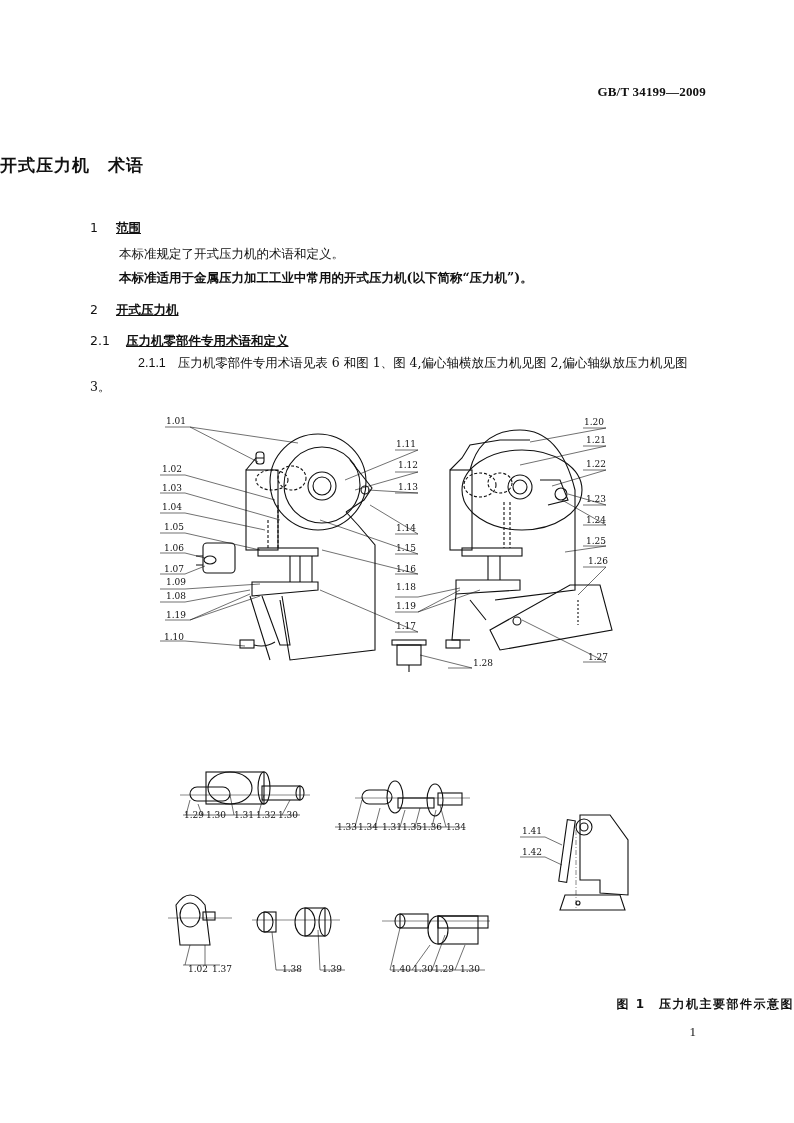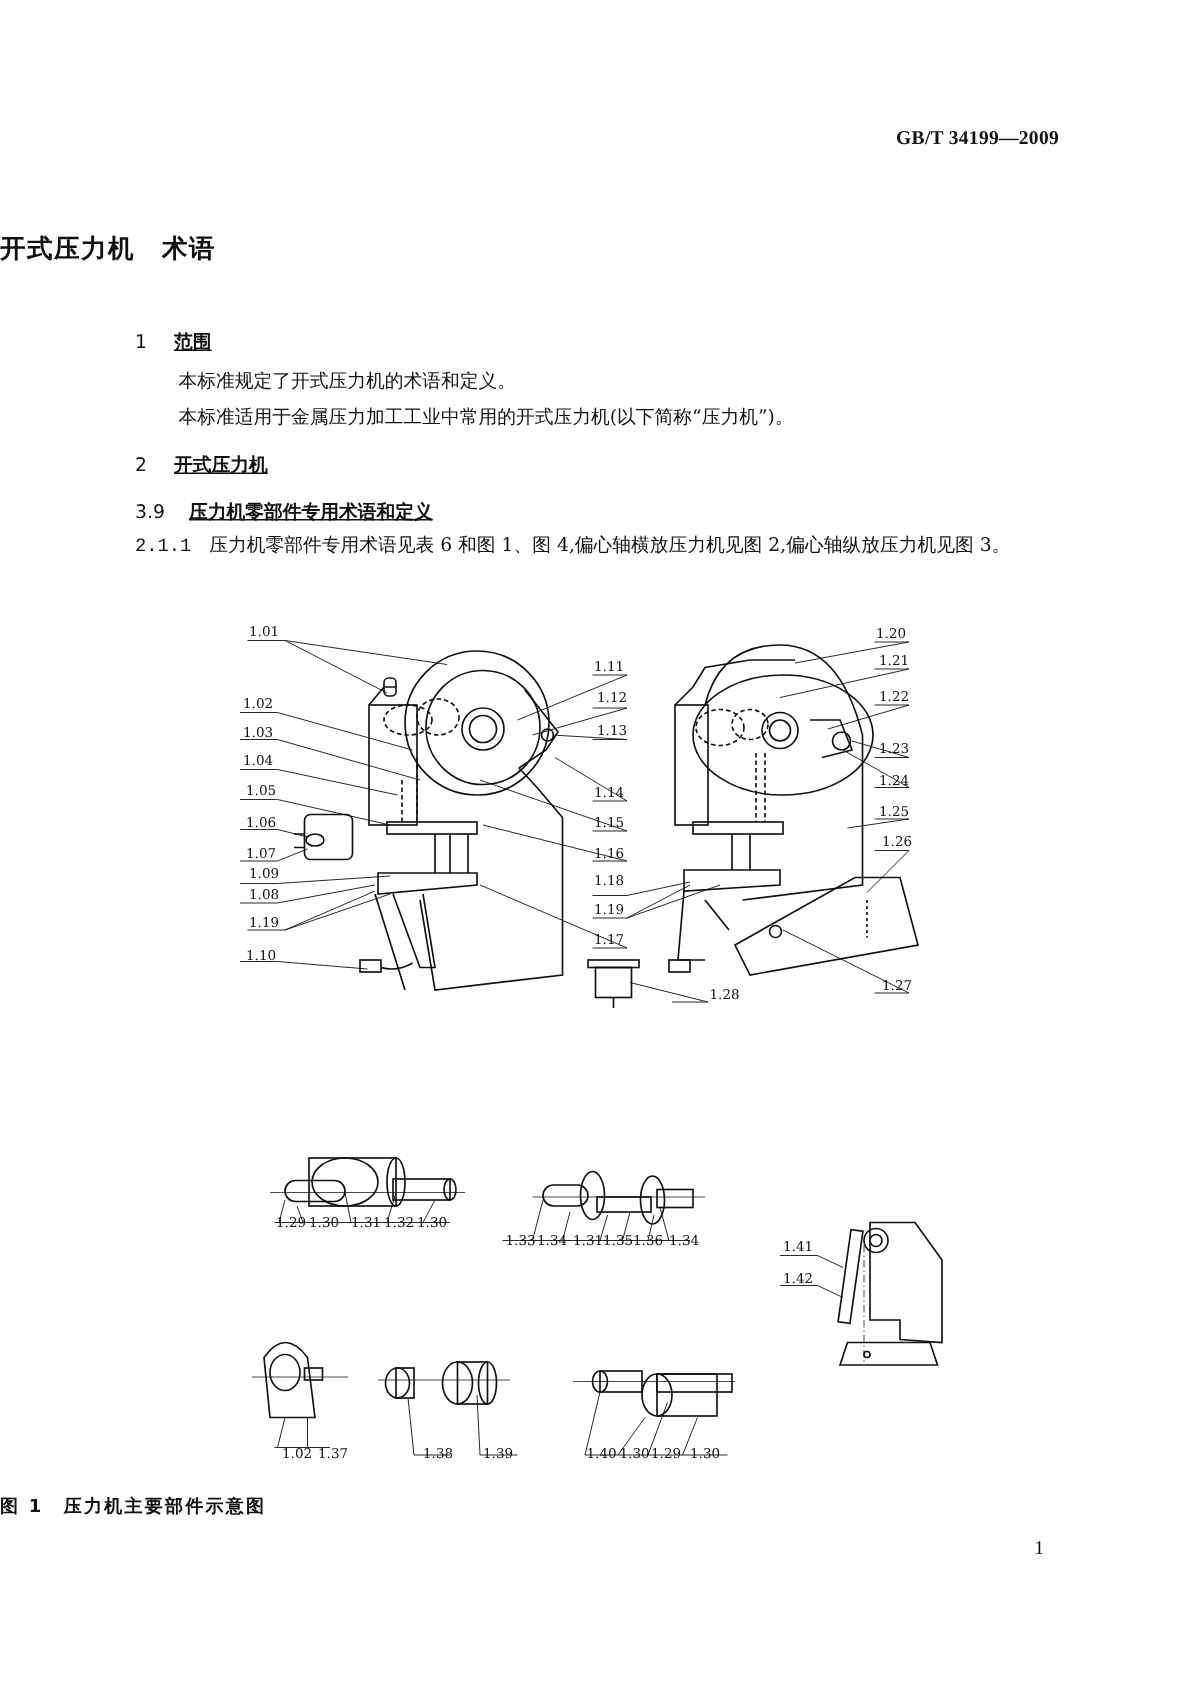--- a/index.html
+++ b/index.html
@@ -7,47 +7,47 @@
          font-family: "DejaVu Sans", sans-serif; color: #111; }
   .std-code { position: absolute; top: 84px; right: 88px; font-family: "Liberation Serif", serif;
               font-size: 13px; font-weight: bold; letter-spacing: 0.2px; }
   .doc-title { position: absolute; top: 154px; left: 0; width: 794px; text-align: left;
                font-size: 17px; font-weight: bold; letter-spacing: 1px; }
   .h1 { position: absolute; left: 90px; font-size: 12.5px; font-weight: bold; text-decoration: underline; }
   .h1 .num { display: inline-block; width: 26px; font-weight: normal; }
   .para { position: absolute; left: 119px; font-size: 12.5px; font-family: "DejaVu Serif", serif; }
   .para2 { position: absolute; left: 90px; width: 620px; font-size: 12.5px; line-height: 24px;
            font-family: "DejaVu Serif", serif; }
-  .para2 .num { font-family: Liberation Mono, monospace; margin-right: 12px; }
+  .para2 .num { font-family: Liberation Sans, sans-serif; margin-right: 12px; margin-left: 48px; }
   .figure { position: absolute; left: 0; top: 0; width: 644px; height: 1123px; pointer-events: none; }
   .figure svg { position: absolute; left: 0; top: 0; }
   .lbl { font-family: "DejaVu Serif", serif; font-size: 9px; fill: #111; }
-  .caption { position: absolute; top: 996px; left: 0; width: 794px; text-align: left;
+  .caption { position: absolute; top: 996px; left: 0; width: 794px; text-align: right;
              font-size: 12px; font-weight: bold; letter-spacing: 1.5px; }
   .page-num { position: absolute; top: 1024px; right: 98px; font-family: "Liberation Serif", serif; font-size: 13px; }
 </style>
 </head>
 <body>
 
 <div class="std-code">GB/T 34199—2009</div>
 
 <div class="doc-title">开式压力机　术语</div>
 
 <div class="h1" style="top:220px;">
   <span class="num">1</span><span>范围</span>
 </div>
 <div class="para" style="top:246px;text-align:right;">本标准规定了开式压力机的术语和定义。</div>
-<div class="para" style="top:270px;">本标准适用于金属压力加工工业中常用的开式压力机(以下简称“压力机”)。</div>
+<div class="para" style="top:270px;font-weight:bold;">本标准适用于金属压力加工工业中常用的开式压力机(以下简称“压力机”)。</div>
 
 <div class="h1" style="top:302px;">
   <span class="num">2</span><span>开式压力机</span>
 </div>
 
 <div class="h1" style="top:333px;">
-  <span class="num" style="width:36px;">3.9</span><span>压力机零部件专用术语和定义</span>
+  <span class="num" style="width:36px;">2.1</span><span>压力机零部件专用术语和定义</span>
 </div>
 
 <div class="para2" style="top:351px;">
   <span class="num">2.1.1</span><span>压力机零部件专用术语见表 6 和图 1、图 4,偏心轴横放压力机见图 2,偏心轴纵放压力机见图 3。</span>
 </div>
 
 <div class="figure">
 <svg width="794" height="1123" viewBox="0 0 794 1123">
   <g stroke="#111" stroke-width="1.1" fill="none">
 

